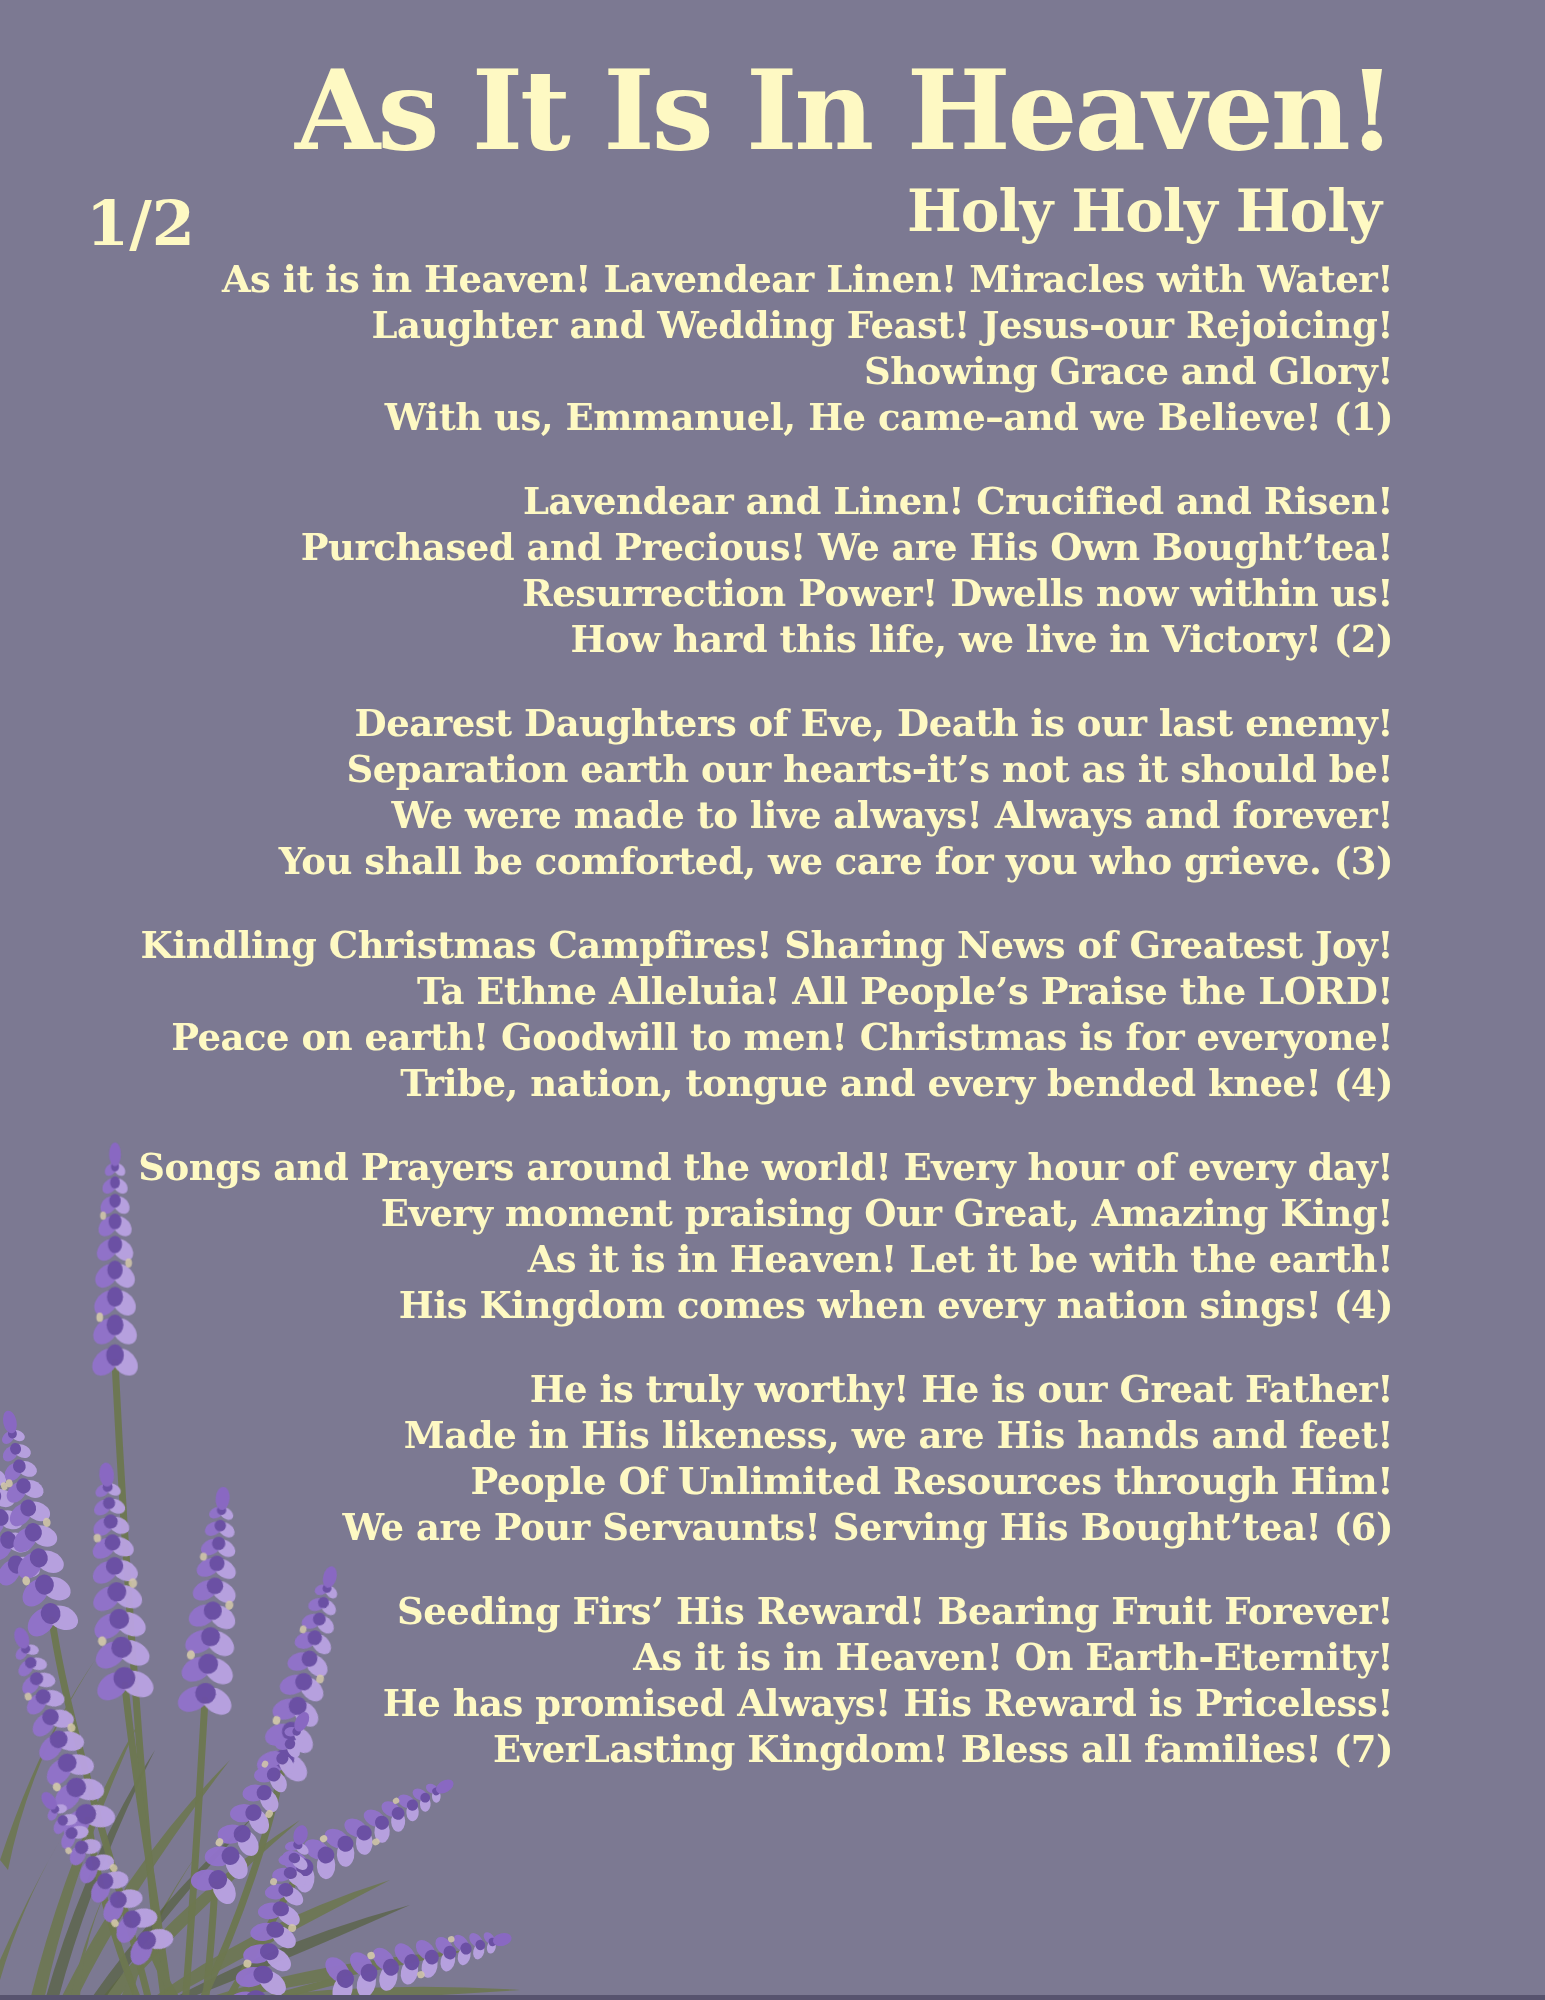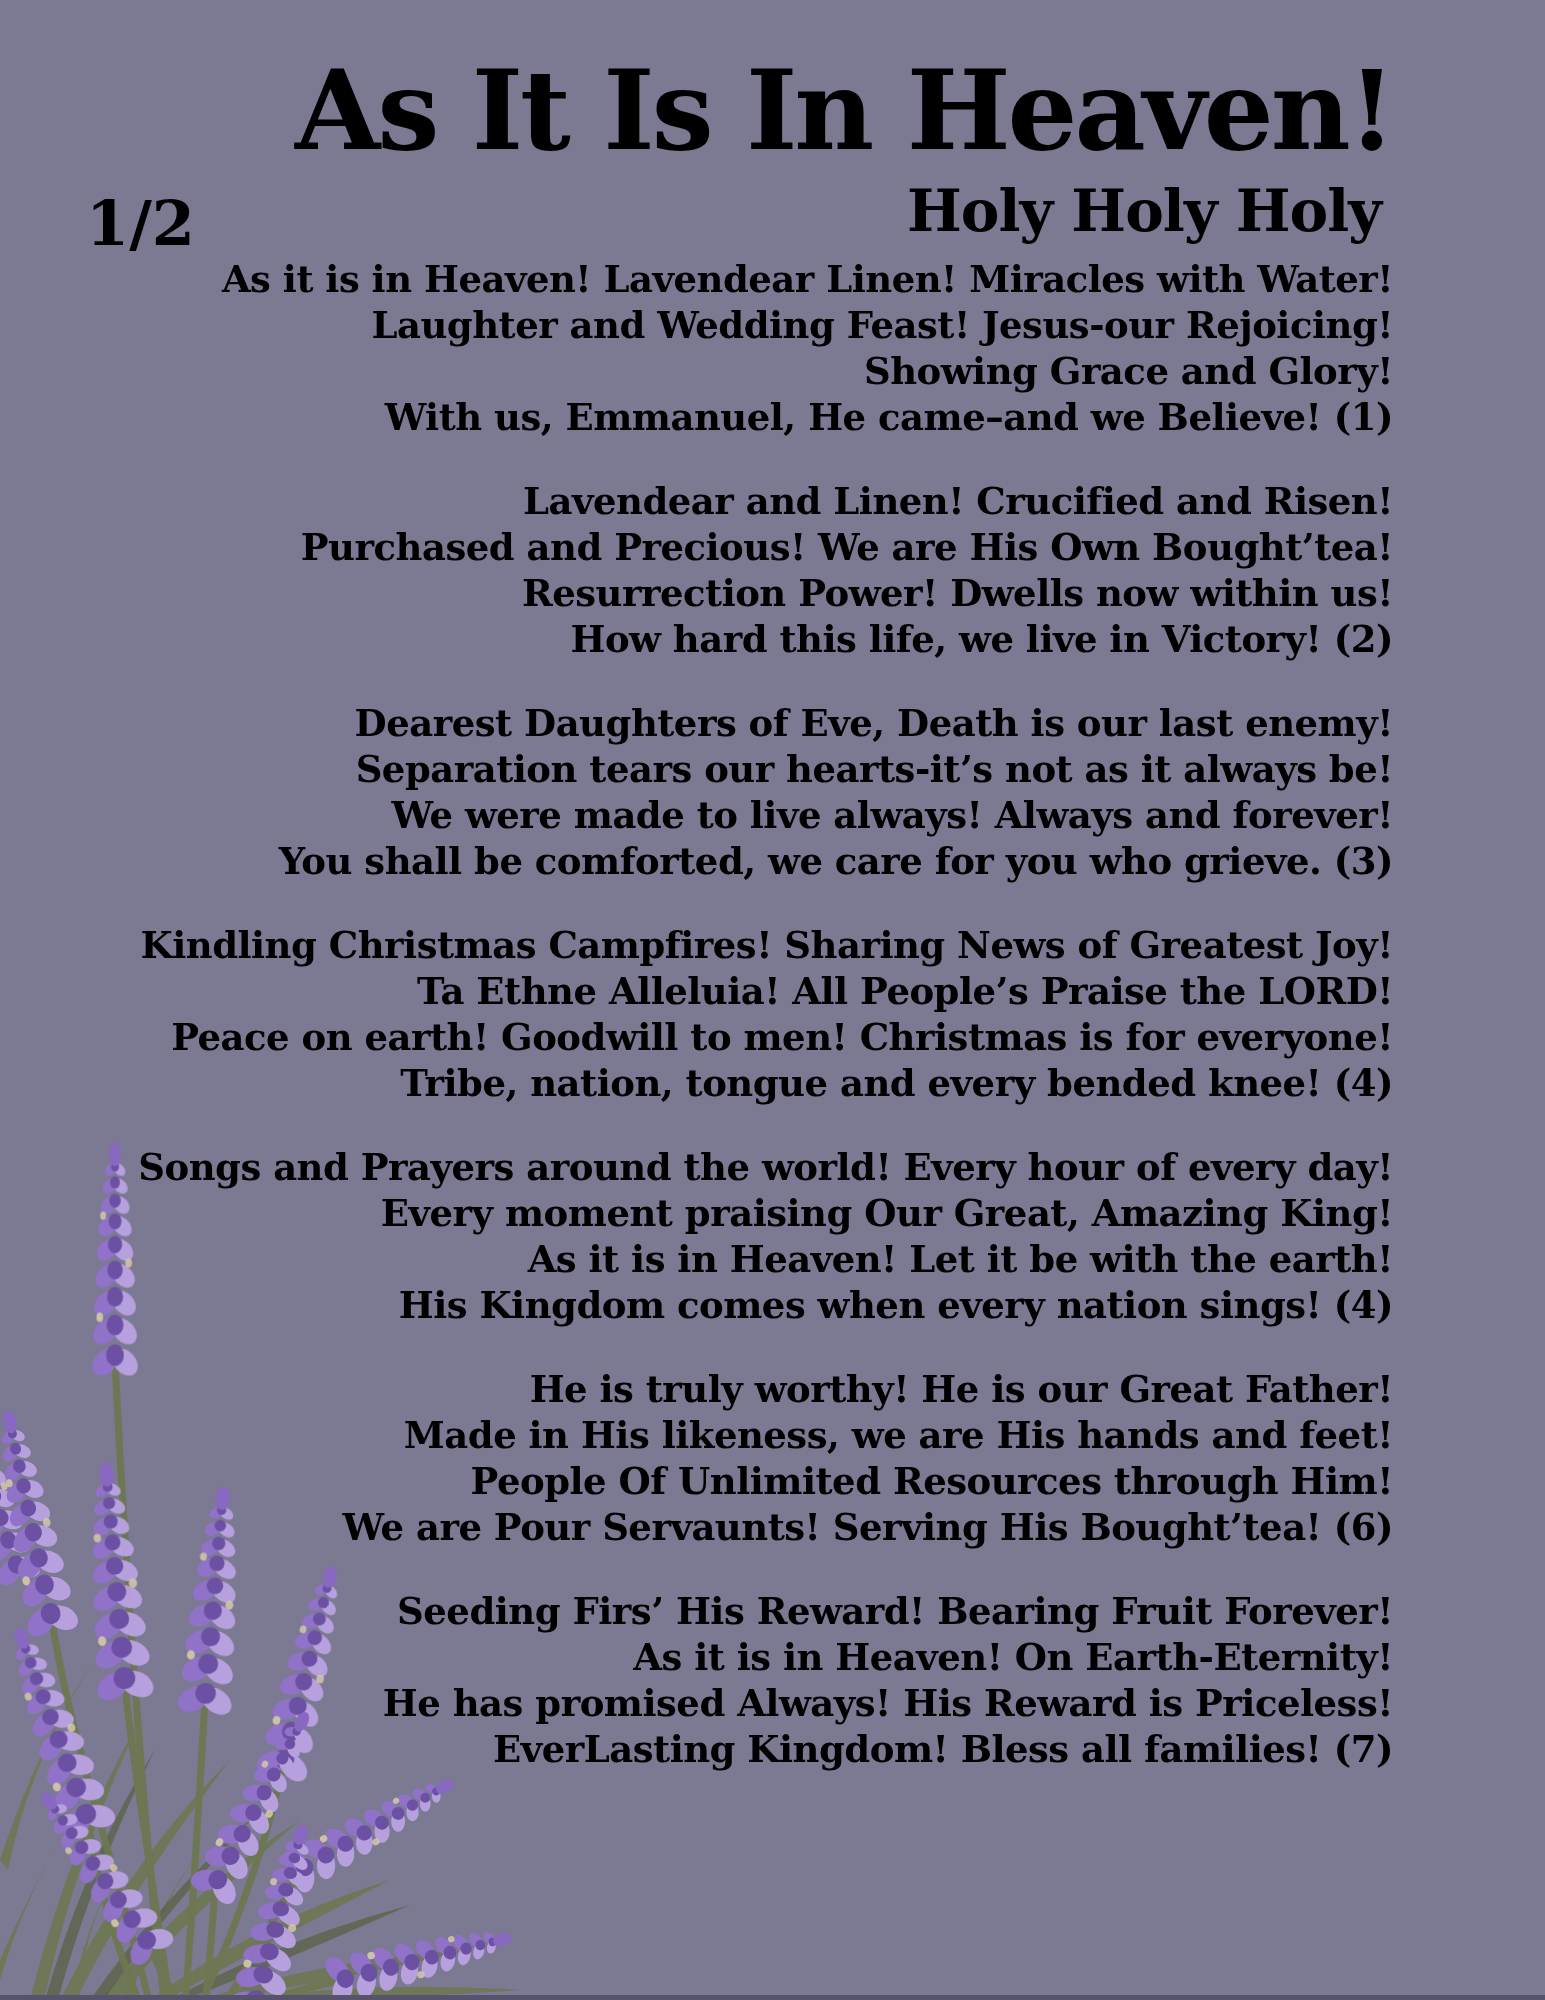--- a/index.html
+++ b/index.html
@@ -2,21 +2,21 @@
 <html><head>
 <meta charset="utf-8">
 <style>
   html,body{margin:0;padding:0;background:#7c7992;}
   .page{
     position:relative;
     width:1545px;height:2000px;
     background:#7c7992;
     overflow:hidden;
     font-family:"DejaVu Serif", serif;
-    color:#000000;
+    color:#fef9c3;
   }
   .content{
     position:absolute;top:0;left:0;right:0;
     text-align:right;
     padding-right:152px;
   }
   .title{
     margin:56px 0 0 0;
     font-size:110px;
     line-height:1.0;
@@ -157,21 +157,21 @@
         <div class="line">With us, Emmanuel, He came–and we Believe! (1)</div>
       </div>
       <div class="verse">
         <div class="line">Lavendear and Linen! Crucified and Risen!</div>
         <div class="line">Purchased and Precious! We are His Own Bought’tea!</div>
         <div class="line">Resurrection Power! Dwells now within us!</div>
         <div class="line">How hard this life, we live in Victory! (2)</div>
       </div>
       <div class="verse">
         <div class="line">Dearest Daughters of Eve, Death is our last enemy!</div>
-        <div class="line">Separation tears our hearts-it’s not as it always be!</div>
+        <div class="line">Separation earth our hearts-it’s not as it should be!</div>
         <div class="line">We were made to live always! Always and forever!</div>
         <div class="line">You shall be comforted, we care for you who grieve. (3)</div>
       </div>
       <div class="verse">
         <div class="line">Kindling Christmas Campfires! Sharing News of Greatest Joy!</div>
         <div class="line">Ta Ethne Alleluia! All People’s Praise the LORD!</div>
         <div class="line">Peace on earth! Goodwill to men! Christmas is for everyone!</div>
         <div class="line">Tribe, nation, tongue and every bended knee! (4)</div>
       </div>
       <div class="verse">

